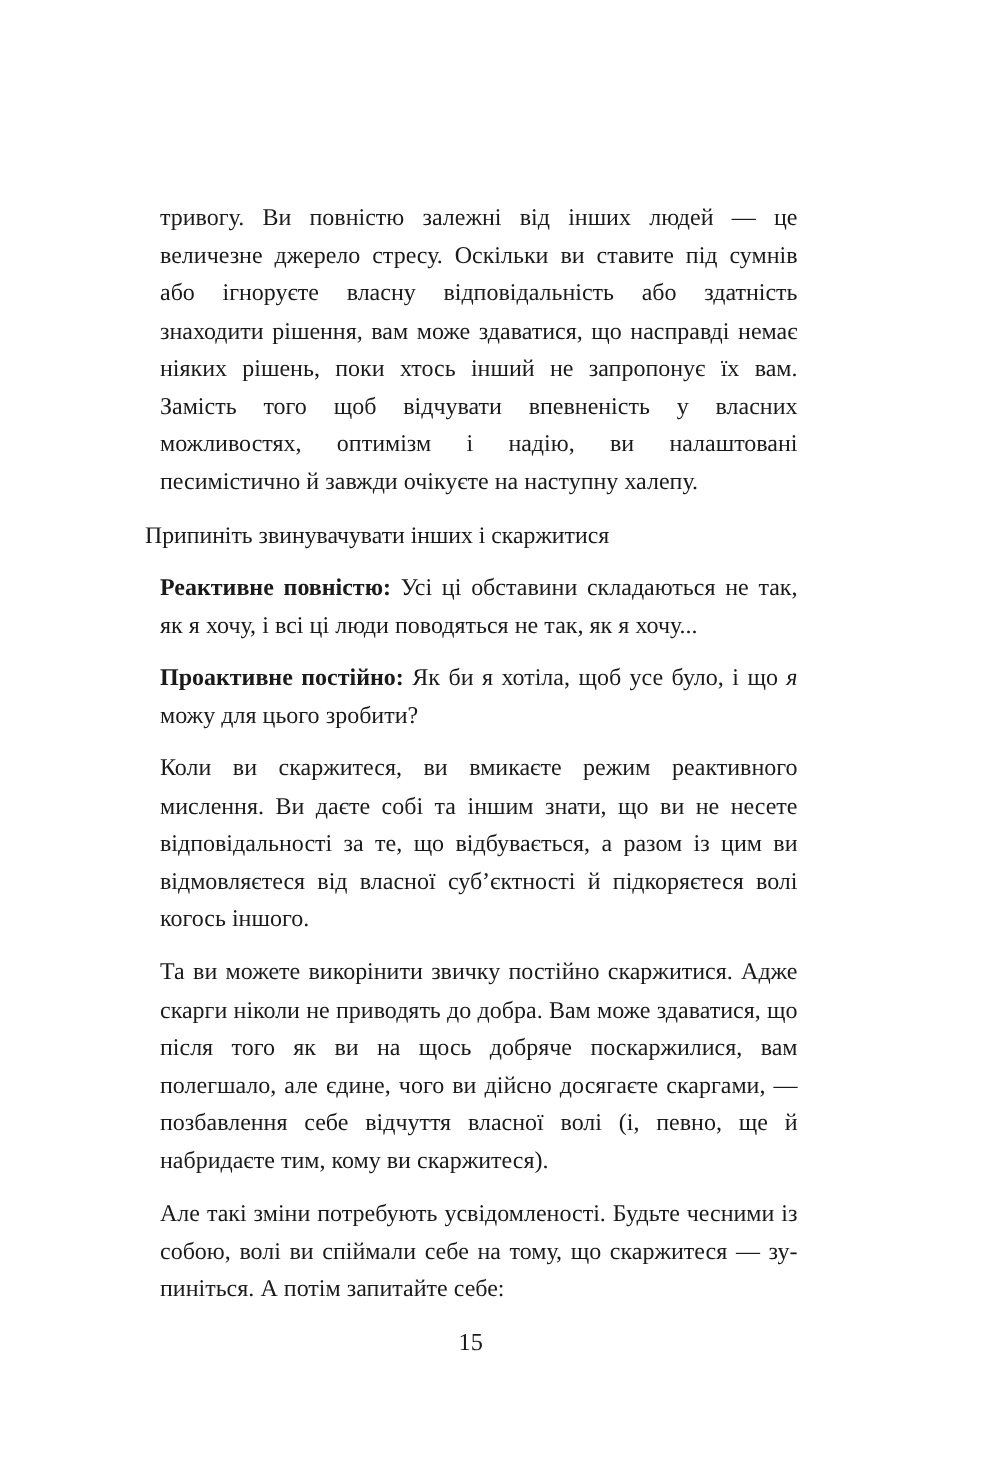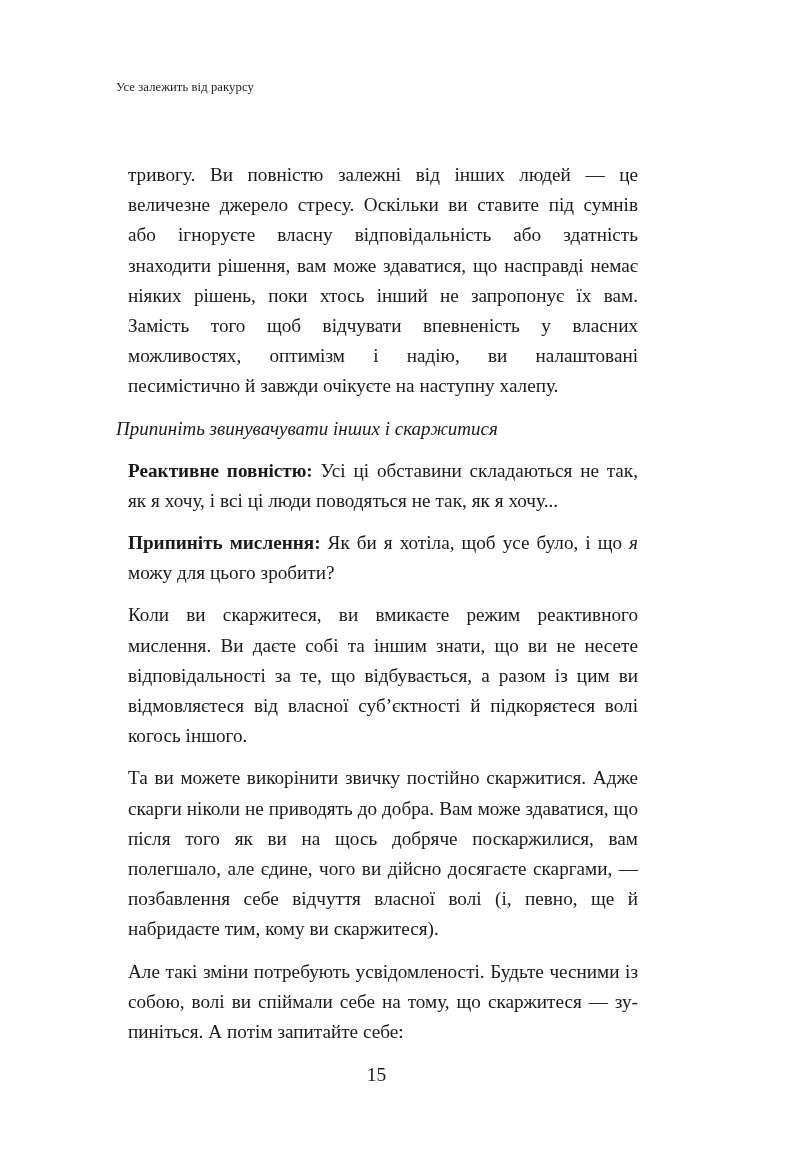--- a/index.html
+++ b/index.html
@@ -60,21 +60,20 @@
   .gap-para     { margin-top: 29px; }
   .gap-heading  { margin-top: 31px; }
   .gap-after-heading { margin-top: 31px; }
   .gap-block    { margin-top: 30px; }
   .gap-large    { margin-top: 33px; }
 
   p.subheading {
     margin: 0;
     font-size: 19px;
     line-height: 30px;
-    font-style: italic;
     text-align: left;
     color: #1a1a1a;
   }
 
   .lead-label {
     font-weight: bold;
   }
 
   .inline-italic {
     font-style: italic;
@@ -90,32 +89,31 @@
     font-size: 19.5px;
     line-height: 26px;
     color: #1a1a1a;
   }
 </style>
 </head>
 <body>
 
 <div class="page">
 
-  <div class="running-header">Усе залежить від ракурсу</div>
 
   <div class="text-column">
 
     <p class="para">тривогу. Ви повністю залежні від інших людей — це величезне джерело стресу. Оскільки ви ставите під сумнів або ігноруєте власну відповідальність або здатність знаходити рішення, вам може здаватися, що насправді немає ніяких рішень, поки хтось інший не запропонує їх вам. Замість того щоб відчувати впевненість у власних можливостях, оптимізм і надію, ви на­лаштовані песимістично й завжди очікуєте на наступну халепу.</p>
 
 
     <p class="subheading gap-heading">Припиніть звинувачувати інших і скаржитися</p>
 
     <p class="para gap-after-heading"><span class="lead-label">Реактивне повністю:</span><span> Усі ці обставини складаються не так, як я хочу, і всі ці люди поводяться не так, як я хочу...</span></p>
 
-    <p class="para gap-block"><span class="lead-label">Припиніть мислення:</span><span> Як би я хотіла, щоб усе було, і що </span><span class="inline-italic">я</span><span> можу для цього зробити?</span></p>
+    <p class="para gap-block"><span class="lead-label">Проактивне постійно:</span><span> Як би я хотіла, щоб усе було, і що </span><span class="inline-italic">я</span><span> можу для цього зробити?</span></p>
 
     <p class="para gap-large">Коли ви скаржитеся, ви вмикаєте режим реактивного мислення. Ви даєте собі та іншим знати, що ви не несете відповідальності за те, що відбувається, а разом із цим ви відмовляєтеся від власної суб’єктності й підкоряєтеся волі когось іншого.</p>
 
     <p class="para gap-para">Та ви можете викорінити звичку постійно скаржитися. Адже скарги ніколи не приводять до добра. Вам може здаватися, що після того як ви на щось добряче поскаржилися, вам полегшало, але єдине, чого ви дійсно досягаєте скаргами, — позбавлення себе відчуття власної волі (і, певно, ще й набридаєте тим, кому ви скаржитеся).</p>
 
     <p class="para gap-para">Але такі зміни потребують усвідомленості. Будьте чесними із собою, волі ви спіймали себе на тому, що скаржитеся — зу­пиніться. А потім запитайте себе:</p>
 
   </div>
 
   <div class="folio">15</div>

